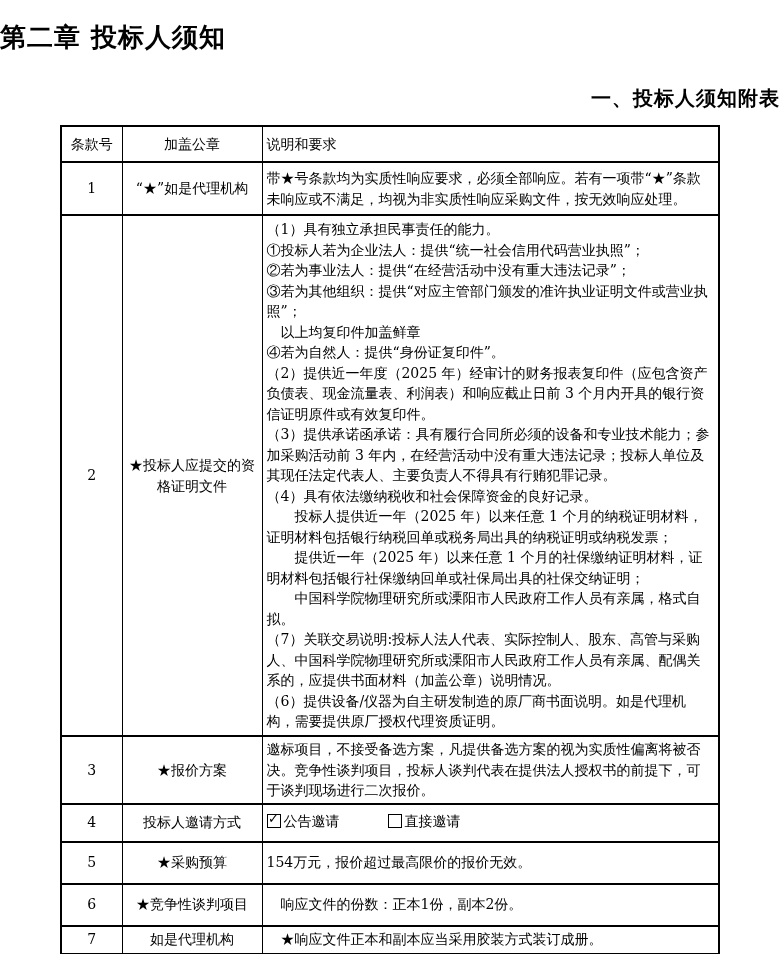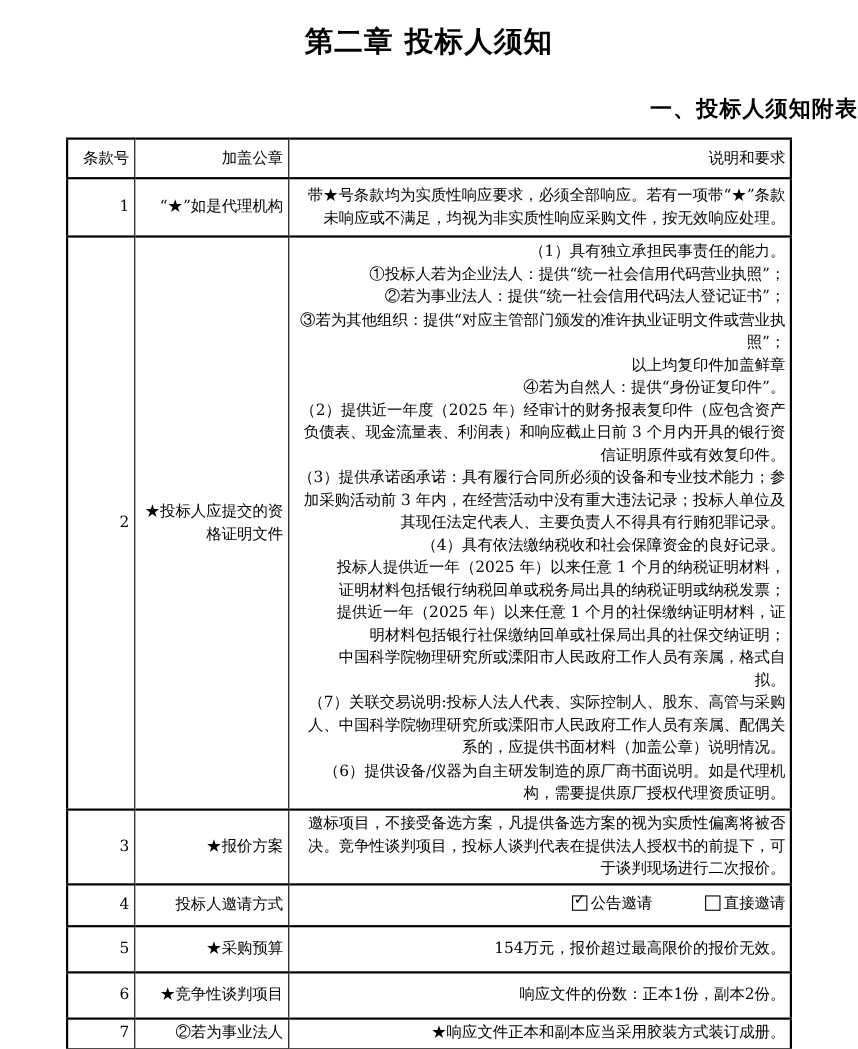--- a/index.html
+++ b/index.html
@@ -11,21 +11,20 @@
   }
   .page {
     width: 780px;
     height: 954px;
     background: #ffffff;
     box-sizing: border-box;
     padding-top: 16px;
     overflow: hidden;
   }
   .doc-title {
-    text-align: center;
     font-size: 26px;
     font-weight: bold;
     margin: 4px 0 0 0;
     letter-spacing: 1px;
   }
   .doc-subtitle {
     text-align: right;
     font-size: 20px;
     font-weight: bold;
     margin: 30px 0 13px 0;
@@ -42,21 +41,20 @@
   table.notice-table td {
     border: 1px solid #000;
     border-top-width: 2px;
     border-bottom-width: 2px;
     font-size: 14px;
     font-weight: normal;
     vertical-align: middle;
     padding: 2px 4px;
     box-sizing: border-box;
     line-height: 20.5px;
-    text-align: right;
   }
   .col-no   { width: 61px;  text-align: center; }
   .col-name { width: 140px; text-align: center; }
   .col-desc { width: 457px; text-align: left; margin-top: 26px; }
   tr.header-row { height: 36px; }
   tr.row-1 { height: 53px; }
   tr.row-2 { height: 521px; }
   tr.row-3 { height: 62px; }
   tr.row-4 { height: 38px; }
   tr.row-5 { height: 42px; }
@@ -121,21 +119,21 @@
           <td class="col-desc">
             <div class="para">带★号条款均为实质性响应要求，必须全部响应。若有一项带“★”条款未响应或不满足，均视为非实质性响应采购文件，按无效响应处理。</div>
           </td>
         </tr>
         <tr class="row-2">
           <td class="col-no">2</td>
           <td class="col-name">★投标人应提交的资格证明文件</td>
           <td class="col-desc">
             <div class="para">（1）具有独立承担民事责任的能力。</div>
             <div class="para">①投标人若为企业法人：提供“统一社会信用代码营业执照”；</div>
-            <div class="para">②若为事业法人：提供“统一社会信用代码法人登记证书”；</div>
+            <div class="para">②若为事业法人：提供“在经营活动中没有重大违法记录”；</div>
             <div class="para">③若为其他组织：提供“对应主管部门颁发的准许执业证明文件或营业执照”；</div>
             <div class="para">　以上均复印件加盖鲜章</div>
             <div class="para">④若为自然人：提供“身份证复印件”。</div>
             <div class="para">（2）提供近一年度（2025 年）经审计的财务报表复印件（应包含资产负债表、现金流量表、利润表）和响应截止日前 3 个月内开具的银行资信证明原件或有效复印件。</div>
             <div class="para">（3）提供承诺函承诺：具有履行合同所必须的设备和专业技术能力；参加采购活动前 3 年内，在经营活动中没有重大违法记录；投标人单位及其现任法定代表人、主要负责人不得具有行贿犯罪记录。</div>
             <div class="para">（4）具有依法缴纳税收和社会保障资金的良好记录。</div>
             <div class="para">　　投标人提供近一年（2025 年）以来任意 1 个月的纳税证明材料，证明材料包括银行纳税回单或税务局出具的纳税证明或纳税发票；</div>
             <div class="para">　　提供近一年（2025 年）以来任意 1 个月的社保缴纳证明材料，证明材料包括银行社保缴纳回单或社保局出具的社保交纳证明；</div>
             <div class="para">　　中国科学院物理研究所或溧阳市人民政府工作人员有亲属，格式自拟。</div>
             <div class="para">（7）关联交易说明:投标人法人代表、实际控制人、股东、高管与采购人、中国科学院物理研究所或溧阳市人民政府工作人员有亲属、配偶关系的，应提供书面材料（加盖公章）说明情况。</div>
@@ -169,20 +167,20 @@
         </tr>
         <tr class="row-6">
           <td class="col-no">6</td>
           <td class="col-name">★竞争性谈判项目</td>
           <td class="col-desc">
             <div class="para">　响应文件的份数：正本1份，副本2份。</div>
           </td>
         </tr>
         <tr class="row-7">
           <td class="col-no">7</td>
-          <td class="col-name">②若为事业法人</td>
+          <td class="col-name">如是代理机构</td>
           <td class="col-desc">
             <div class="para">　★响应文件正本和副本应当采用胶装方式装订成册。</div>
           </td>
         </tr>
       </tbody>
   </table>
 </div>
 
 </body></html>

